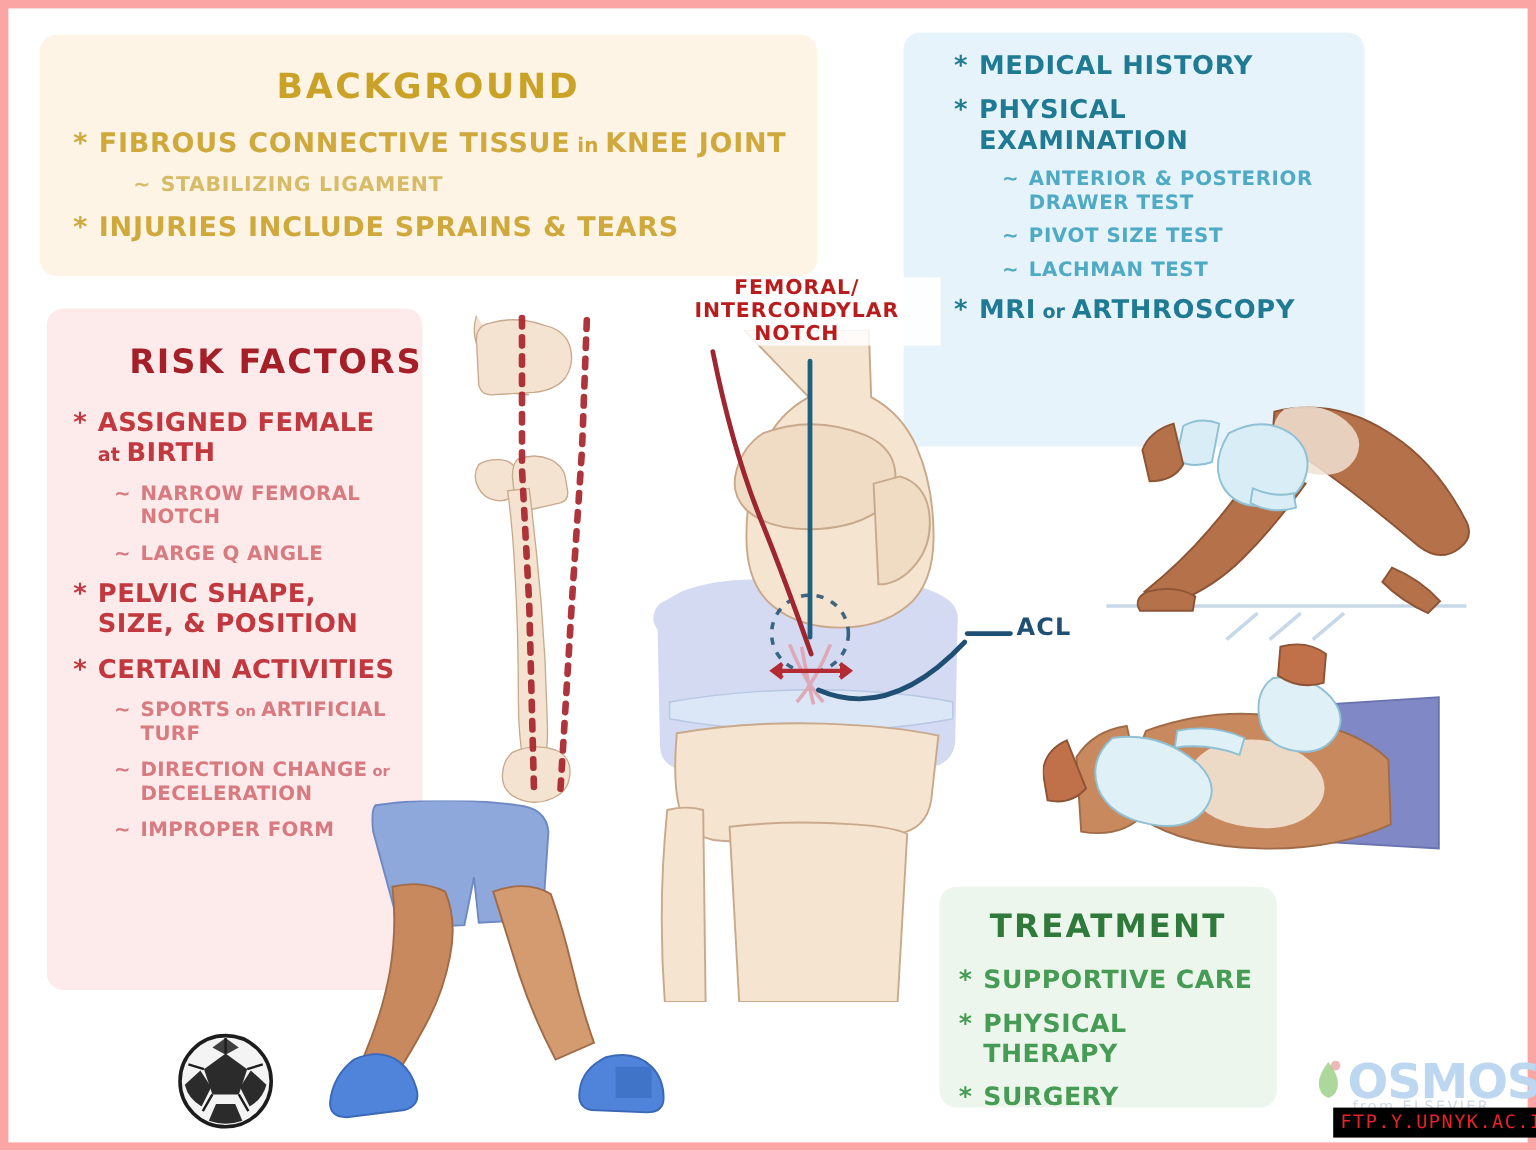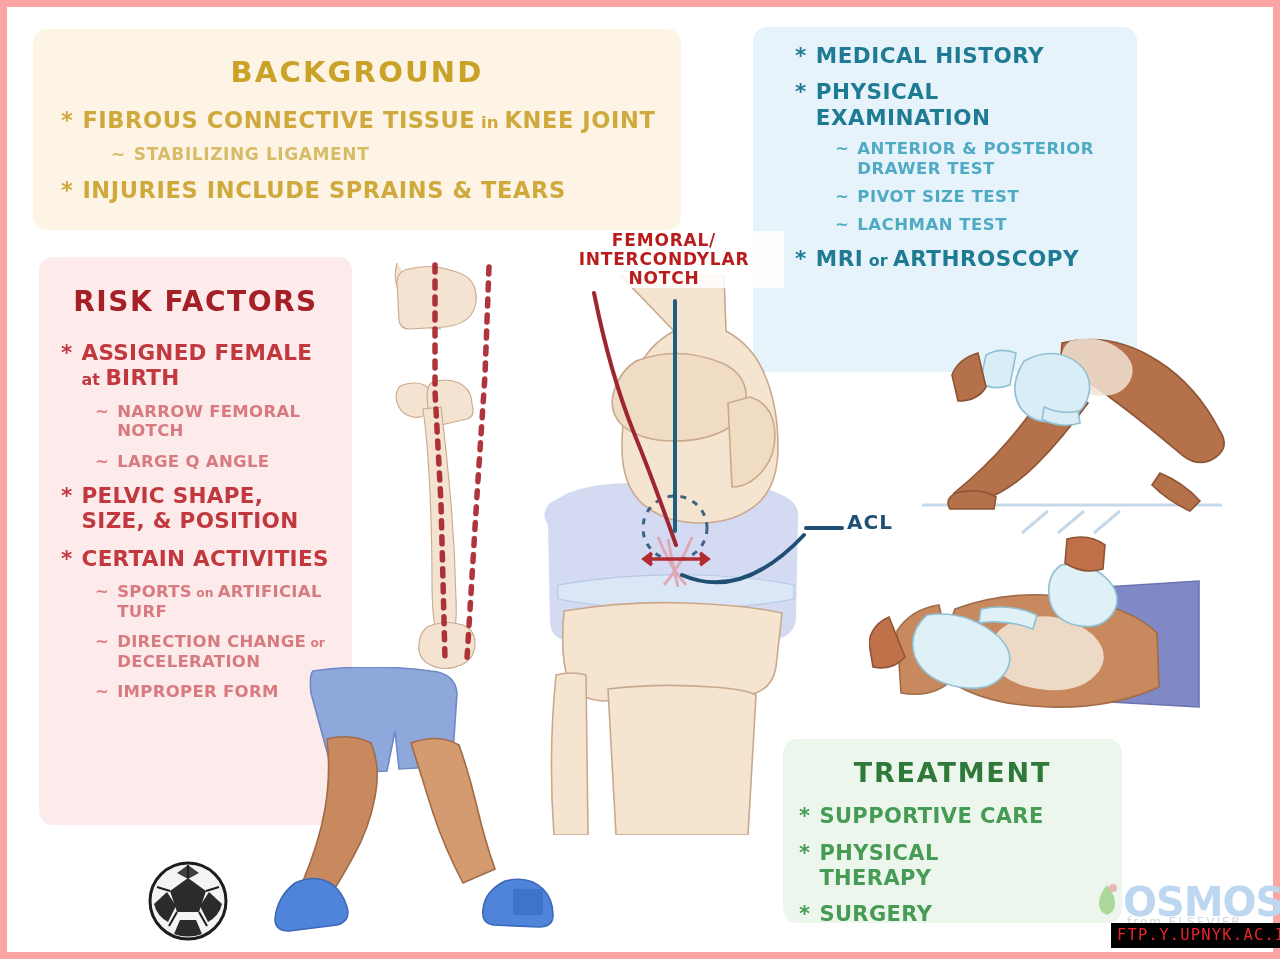--- a/index.html
+++ b/index.html
@@ -21,26 +21,26 @@
   
   #dx-panel{left:746px;top:20px;width:384px;height:345px;background:#e7f3fa;}
   #dx-panel .ttl{color:#1d6e86;font-size:28px;font-weight:700;letter-spacing:2px;
                  text-align:center;margin-top:27px;}
   #dx-panel .b1{color:#1f7b93;font-size:21.5px;font-weight:700;letter-spacing:.5px;}
   #dx-panel .b2{color:#4fabc4;font-size:16.5px;font-weight:700;letter-spacing:.5px;}
 
   
   #rf-panel{left:32px;top:250px;width:313px;height:568px;background:#fdeaea;}
   #rf-panel .ttl{color:#a51f28;font-size:28px;font-weight:700;letter-spacing:1.5px;
-                 text-align:center;margin-top:28px;}
+                 text-align:right;margin-top:28px;}
   #rf-panel .b1{color:#c2383f;font-size:21.5px;font-weight:700;letter-spacing:.3px;}
   #rf-panel .b2{color:#d77b80;font-size:16.5px;font-weight:700;letter-spacing:.3px;}
 
   
-  #tx-panel{left:776px;top:732px;width:339px;height:184px;background:#edf6ed;}
+  #tx-panel{left:776px;top:732px;width:281px;height:184px;background:#edf6ed;}
   #tx-panel .ttl{color:#2f7a3b;font-size:27px;font-weight:700;letter-spacing:1.8px;
                  text-align:center;margin-top:18px;}
   #tx-panel .b1{color:#469c54;font-size:21px;font-weight:700;letter-spacing:.4px;}
 
   
   ul.lv{list-style:none;margin:0;padding:0;}
   li.row{display:flex;align-items:flex-start;line-height:1.18;}
   li.row .mk{flex:0 0 auto;}
   li.row .tx{flex:1 1 auto;}
   .sub{font-size:.74em;letter-spacing:0;}

